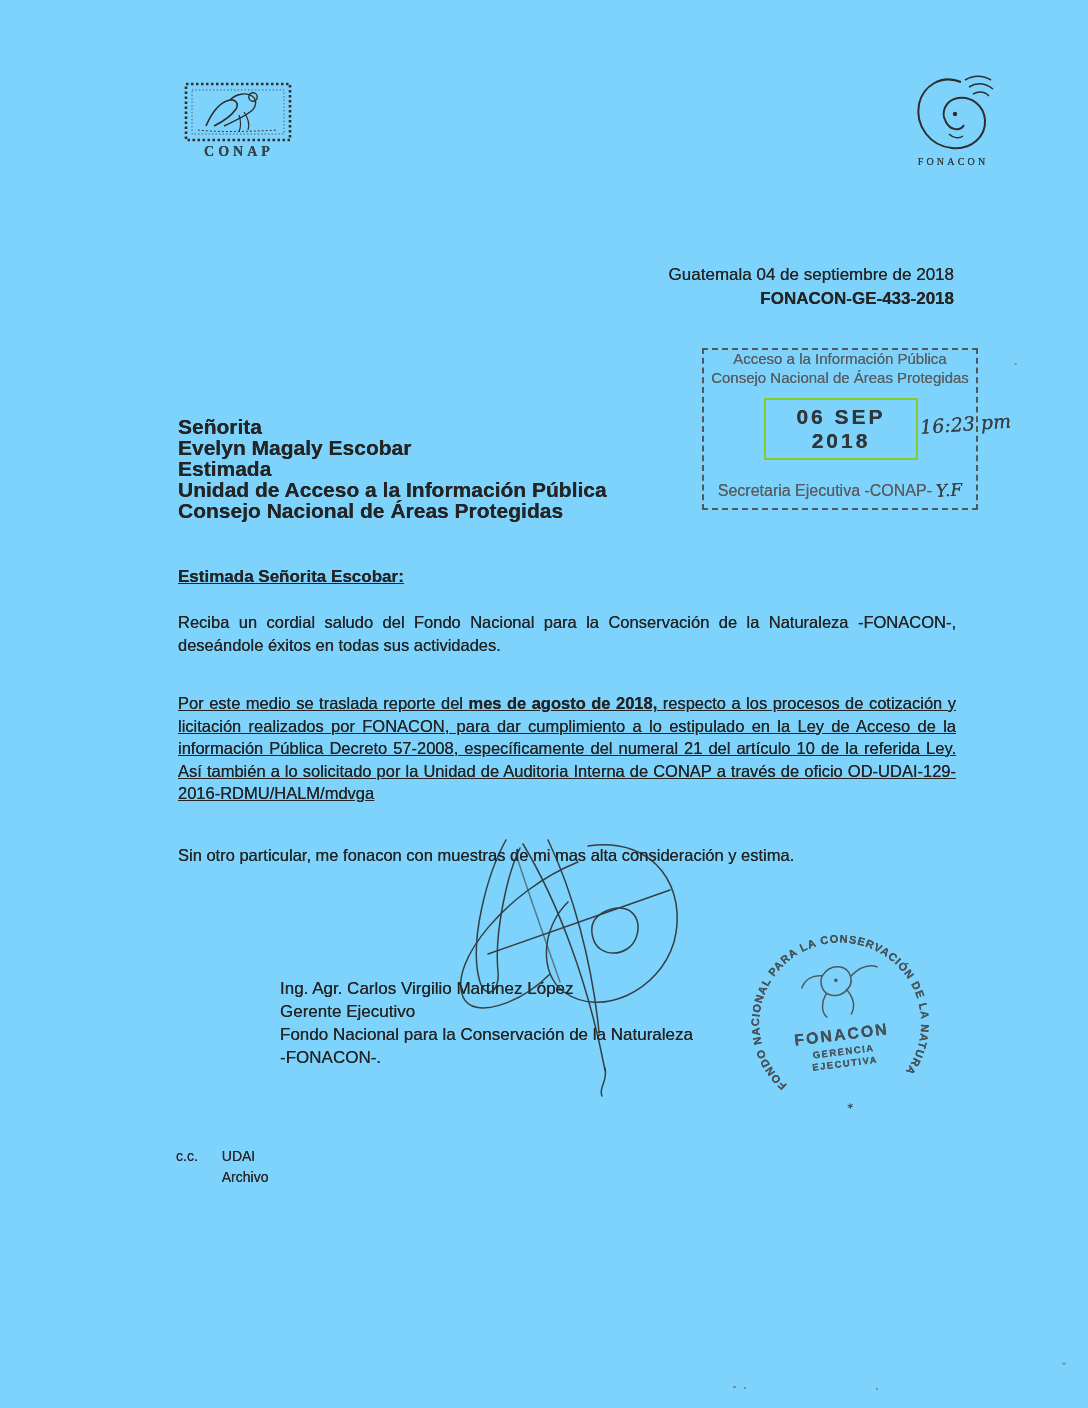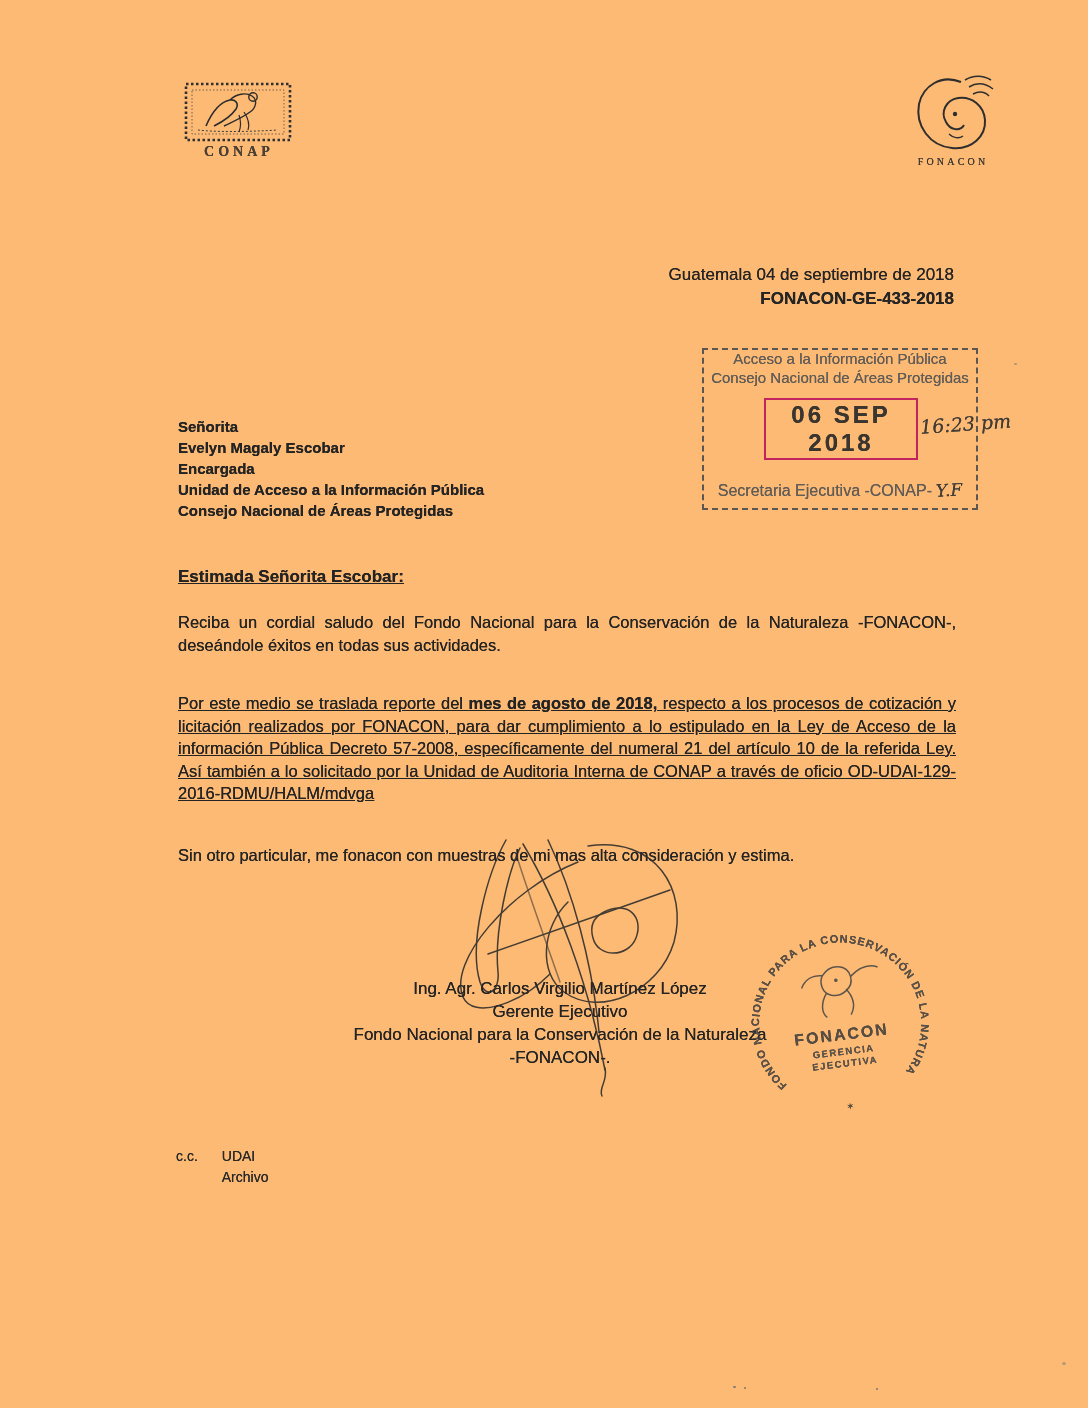--- a/index.html
+++ b/index.html
@@ -1,19 +1,19 @@
 <!DOCTYPE html>
 <html><head>
 <meta charset="utf-8">
 <style>
   html,body{margin:0;padding:0;background:#e8e8e8;}
   .page{
     position:relative;
     width:1088px;height:1408px;
-    background:#fdba74;
+    background:#7dd3fc;
     margin:0 auto;
     overflow:hidden;
     font-family:"Liberation Sans", sans-serif;
     color:#1f1f1f;
   }
   .scan{ text-shadow:0 0 .45px currentColor; }
   .abs{ position:absolute; }
 
   
   .conap-logo{ left:184px; top:82px; width:110px; height:80px; }
@@ -29,47 +29,47 @@
     border:2px dashed #4e4e4e;
     color:#555;
     font-size:15px;
     text-align:center;
     opacity:.92;
   }
   .stamp .l1{ }
   .stamp .l2{ margin-top:2px; }
   .stamp-datebox{
     position:absolute; left:60px; top:48px; width:150px; height:58px;
-    border:2px solid #be185d;
+    border:2px solid #84cc16;
     display:flex; align-items:center; justify-content:center;
-    font-weight:bold; font-size:24px; letter-spacing:3px; color:#2a2a2a;
+    font-weight:bold; font-size:21px; letter-spacing:3px; color:#2a2a2a;
   }
   .stamp .l3{ position:absolute; left:0; right:0; bottom:8px; font-size:16px; }
   .hand{
     font-family:"DejaVu Serif", serif;
     font-style:italic;
     color:#333;
   }
   .stamp-time{
     position:absolute; left:216px; top:62px; width:110px;
     font-size:19px; transform:rotate(-4deg); white-space:nowrap; text-align:left;
   }
   .stamp-initials{ font-size:17px; display:inline-block; transform:rotate(-3deg); margin-left:4px;}
 
   
-  .recipient{ left:178px; top:416px; font-weight:bold; font-size:15px; line-height:21px; color:#242424;}
+  .recipient{ left:178px; top:416px; font-weight:bold; font-size:21px; line-height:21px; color:#242424;}
   .salutation{ left:178px; top:567px; font-weight:bold; font-size:17px; color:#242424;text-decoration:underline;}
   .para{ left:178px; width:778px; font-size:16.5px; line-height:23px; text-align:justify; color:#242424;}
   .p1{ top:611px; }
   .p2{ top:692px; line-height:22.5px;text-decoration:underline;}
   .closing{ left:178px; top:846px; font-size:16.5px; color:#242424;}
 
   
   .sig-scribble{ left:428px; top:832px; width:272px; height:268px; z-index:4; }
-  .sig-block{ left:280px; top:977px; width:560px; text-align:center; font-size:17px; line-height:23px; color:#242424; z-index:2;}
+  .sig-block{ left:280px; top:977px; width:560px; text-align:left; font-size:17px; line-height:23px; color:#242424; z-index:2;}
   .seal{ left:744px; top:926px; width:192px; height:192px; transform:rotate(-7deg); z-index:3; opacity:.88;}
 
   
   .cc{ left:176px; top:1146px; font-size:14px; line-height:21px; color:#2a2a2a; display:flex; gap:24px;}
   .cc .cc-label{ padding-top:0; }
 
   
   .footer{ left:50px; top:1252px; width:1010px; text-align:center; font-size:15.5px; line-height:22px; color:#232323;}
   .footer .f-bold{ font-weight:bold; }
 
@@ -113,21 +113,21 @@
     </div>
     <div class="stamp-time hand">16:23 pm</div>
     <div class="l3">
       <span>Secretaria Ejecutiva -CONAP-</span><span class="hand stamp-initials">Y.F</span>
     </div>
   </div>
 
   <div class="abs recipient">
     <div>Señorita</div>
     <div>Evelyn Magaly Escobar</div>
-    <div>Encargada</div>
+    <div>Estimada</div>
     <div>Unidad de Acceso a la Información Pública</div>
     <div>Consejo Nacional de Áreas Protegidas</div>
   </div>
 
   <div class="abs salutation">Estimada Señorita Escobar:</div>
 
   <div class="abs para p1">Reciba un cordial saludo del Fondo Nacional para la Conservación de la Naturaleza -FONACON-, deseándole éxitos en todas sus actividades.</div>
 
   <div class="abs para p2"><span>Por este medio se traslada reporte del </span><b>mes de agosto de 2018,</b><span> respecto a los procesos de cotización y licitación realizados por FONACON, para dar cumplimiento a lo estipulado en la Ley de Acceso de la información Pública Decreto 57-2008, específicamente del numeral 21 del artículo 10 de la referida Ley. Así también a lo solicitado por la Unidad de Auditoria Interna de CONAP a través de oficio OD-UDAI-129-2016-RDMU/HALM/mdvga</span></div>
 

